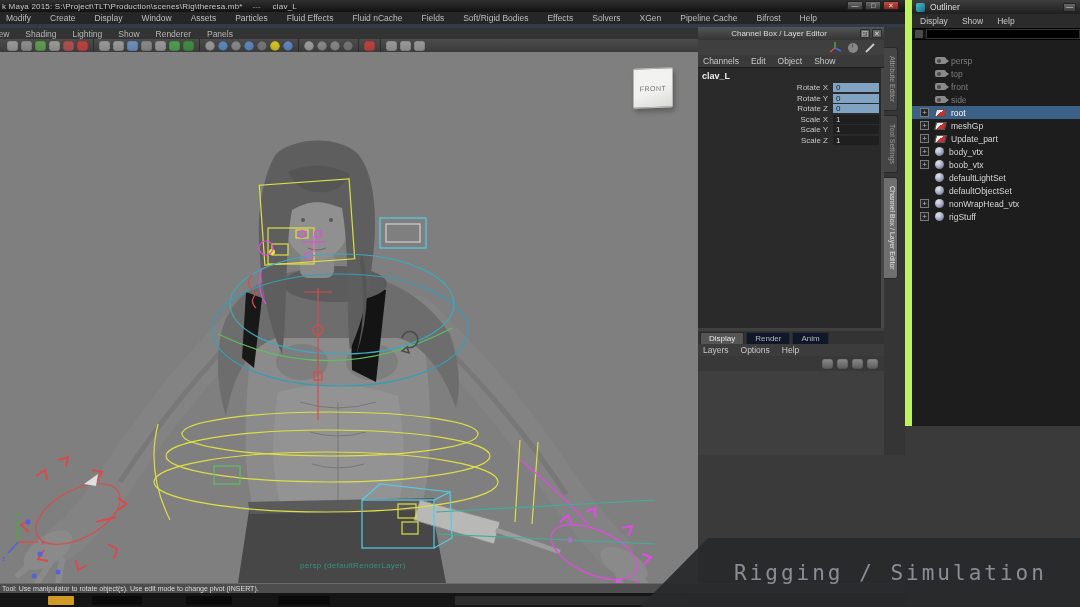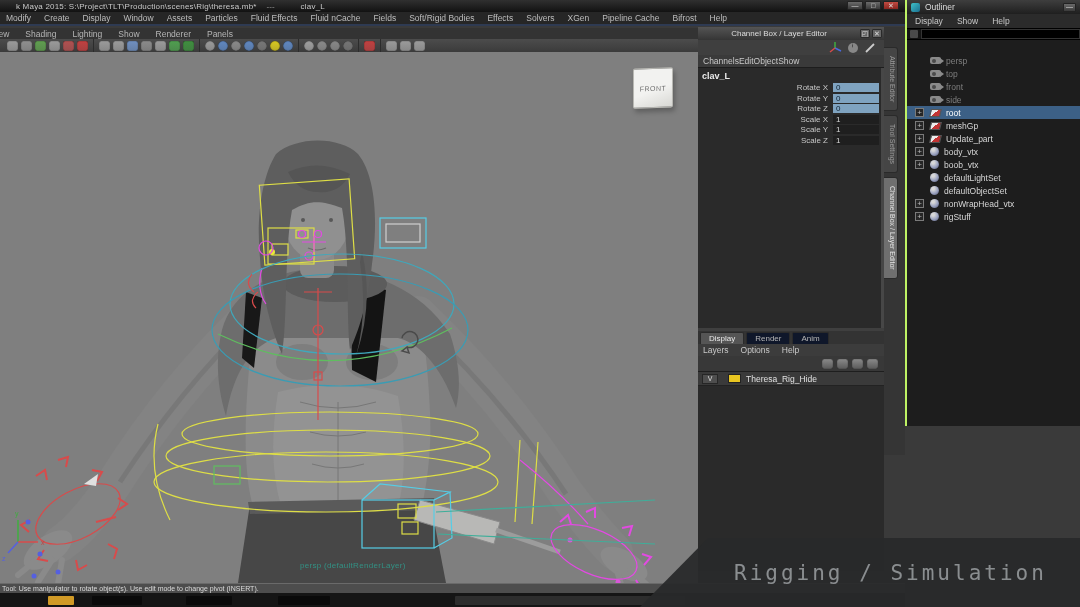--- a/index.html
+++ b/index.html
@@ -4,30 +4,30 @@
 <style>
   *{margin:0;padding:0;box-sizing:border-box}
   html,body{width:1080px;height:607px;overflow:hidden;background:#111;
     font-family:"Liberation Sans",sans-serif;}
   .app{position:relative;width:1080px;height:607px;background:#3a3a3a;overflow:hidden}
 
   
   .titlebar{position:absolute;left:0;top:0;width:905px;height:12px;
     background:linear-gradient(#303030,#121212);display:flex;align-items:center;
     color:#c9c9c9;font-size:8px;white-space:nowrap;overflow:hidden}
-  .titlebar .ttext{margin-left:16px;letter-spacing:.2px}
+  .titlebar .ttext{margin-left:2px;letter-spacing:.2px}
   .titlebar .tsep{margin:0 10px;color:#9a9a9a}
   .winbtns{position:absolute;right:6px;top:1px;display:flex;gap:2px}
   .winbtn{width:16px;height:9px;background:linear-gradient(#6a6a6a,#3a3a3a);
     border:1px solid #222;border-radius:1px;color:#ddd;font-size:7px;line-height:7px;text-align:center}
   .winbtn.close{background:linear-gradient(#c24b42,#8c2620)}
 
   
   .menubar{position:absolute;left:0;top:12px;width:905px;height:14px;background:#262626;
-    display:flex;align-items:center;gap:13px;padding-left:6px;border-bottom:2px solid #2e3a52}
+    display:flex;align-items:center;gap:19px;padding-left:6px;border-bottom:2px solid #2e3a52}
   .menu-item{color:#bdbdbd;font-size:8.5px;white-space:nowrap}
 
   
   .panelmenus{position:absolute;left:0;top:28px;width:698px;height:11px;background:#333;
     display:flex;align-items:center;gap:16px;padding-left:0;overflow:hidden}
   .panelmenus .menu-item{font-size:8.5px;color:#b5b5b5}
   .panelmenus .menu-item:first-child{margin-left:-9px}
 
   
   .vptoolbar{position:absolute;left:0;top:39px;width:698px;height:13px;
@@ -46,21 +46,21 @@
   .vp-hud{position:absolute;left:300px;top:509px;font-size:8px;color:#2f9e8f;letter-spacing:.3px;font-weight:normal;opacity:.85}
 
   
   .dock{position:absolute;left:698px;top:27px;width:207px;height:428px;background:#3f3f3f}
   .dock-inner{position:absolute;left:0;top:0;width:186px;height:100%}
   .cb-header{height:13px;background:linear-gradient(#545454,#353535);display:flex;align-items:center;color:#ddd;font-size:8px}
   .cb-header .cb-title{flex:1;text-align:center}
   .cb-hbtn{width:10px;height:9px;margin-right:2px;background:#666;border:1px solid #2a2a2a;color:#ddd;
     font-size:7px;line-height:7px;text-align:center;border-radius:1px}
   .cb-tools{height:15px;display:flex;align-items:center;justify-content:flex-end;gap:5px;padding-right:8px;background:#3f3f3f}
-  .cb-menus{height:12px;display:flex;align-items:center;gap:0;padding-left:5px;background:#3a3a3a}
+  .cb-menus{height:12px;display:flex;align-items:center;gap:12px;padding-left:5px;background:#3a3a3a}
   .cb-menus .menu-item{font-size:8.5px;color:#c8c8c8}
   .cb-content{position:relative;height:261px;background:#2a2a2a;border-top:1px solid #1d1d1d}
   .cb-object{position:absolute;left:4px;top:3px;font-size:9px;font-weight:bold;color:#ececec}
   .cb-rows{position:absolute;right:5px;top:15px;display:flex;flex-direction:column;gap:1.5px}
   .cb-row{display:flex;align-items:center;justify-content:flex-end;height:9px}
   .cb-label{font-size:8px;color:#c6c6c6;margin-right:5px;white-space:nowrap}
   .cb-val{width:46px;height:9px;font-size:8px;line-height:9px;padding-left:3px;color:#d8d8d8;background:#1f1f1f}
   .cb-val.hl{background:#7fa3c0;color:#0d2232}
   .cb-scroll{position:absolute;right:0;top:0;width:3px;height:100%;background:#474747}
 
@@ -79,21 +79,21 @@
   .layer-swatch{width:13px;height:9px;margin-left:10px;border:1px solid #222}
   .layer-name{margin-left:5px;font-size:8.5px;color:#e0e0e0}
 
   
   .side-tabs{position:absolute;left:186px;top:0;width:21px;height:100%;background:#353535;display:flex;flex-direction:column;align-items:flex-start;padding-top:20px;gap:4px}
   .vtab{writing-mode:vertical-rl;font-size:7px;color:#9a9a9a;background:#454545;border:1px solid #2a2a2a;
     border-left:none;border-radius:0 3px 3px 0;padding:8px 1px;width:14px;text-align:center}
   .vtab.active{background:#6f6f6f;color:#e4e4e4}
 
   
-  .outliner{position:absolute;left:905px;top:0;width:175px;height:426px;background:#1d1d1d;border-left:2px solid #bef264}
+  .outliner{position:absolute;left:905px;top:0;width:175px;height:426px;background:#1d1d1d;border-left:7px solid #bef264}
   .out-title{height:14px;background:linear-gradient(#3e3e3e,#1f1f1f);display:flex;align-items:center;color:#ddd;font-size:8.5px}
   .out-appicon{width:9px;height:9px;margin:0 5px 0 4px;border-radius:2px;background:linear-gradient(135deg,#3fc1c9,#1b6e8f)}
   .out-min{margin-left:auto;margin-right:4px;width:13px;height:9px;background:linear-gradient(#6a6a6a,#3a3a3a);
     border:1px solid #222;color:#ddd;font-size:7px;line-height:6px;text-align:center;border-radius:1px}
   .out-menus{height:14px;display:flex;align-items:center;gap:14px;padding-left:8px;background:#2b2b2b}
   .out-menus .menu-item{font-size:8.5px;color:#c8c8c8}
   .out-search{height:12px;display:flex;align-items:center;background:#141414;border-top:1px solid #000;border-bottom:1px solid #000}
   .out-search .sicon{width:8px;height:8px;margin:0 3px;background:#4a4a4a;border-radius:1px}
   .out-search input{flex:1;height:10px;background:#000;border:1px solid #333;color:#ccc;font-size:8px;padding:0 2px;outline:none}
   .out-list{position:relative;padding-top:14px}
@@ -391,27 +391,20 @@
           <div class="menu-item">Layers</div>
           <div class="menu-item">Options</div>
           <div class="menu-item">Help</div>
         </div>
       <div class="layer-iconrow" id="layer-icons">
           <span class="l-icon"></span>
           <span class="l-icon"></span>
           <span class="l-icon"></span>
           <span class="l-icon"></span>
         </div>
-      <div class="layer-list" id="layer-list">
-          <div class="layer-row">
-            <div class="layer-vis">V</div>
-            <div class="layer-swatch" style="background: rgb(232, 197, 32);"></div>
-            <span class="layer-name">Theresa_Rig_Hide</span>
-          </div>
-        </div>
     </div>
     <div class="side-tabs" id="side-tabs">
         <div class="vtab">Attribute Editor</div>
         <div class="vtab">Tool Settings</div>
         <div class="vtab active">Channel Box / Layer Editor</div>
       </div>
   </div>
 
   <div class="outliner">
     <div class="out-title">

